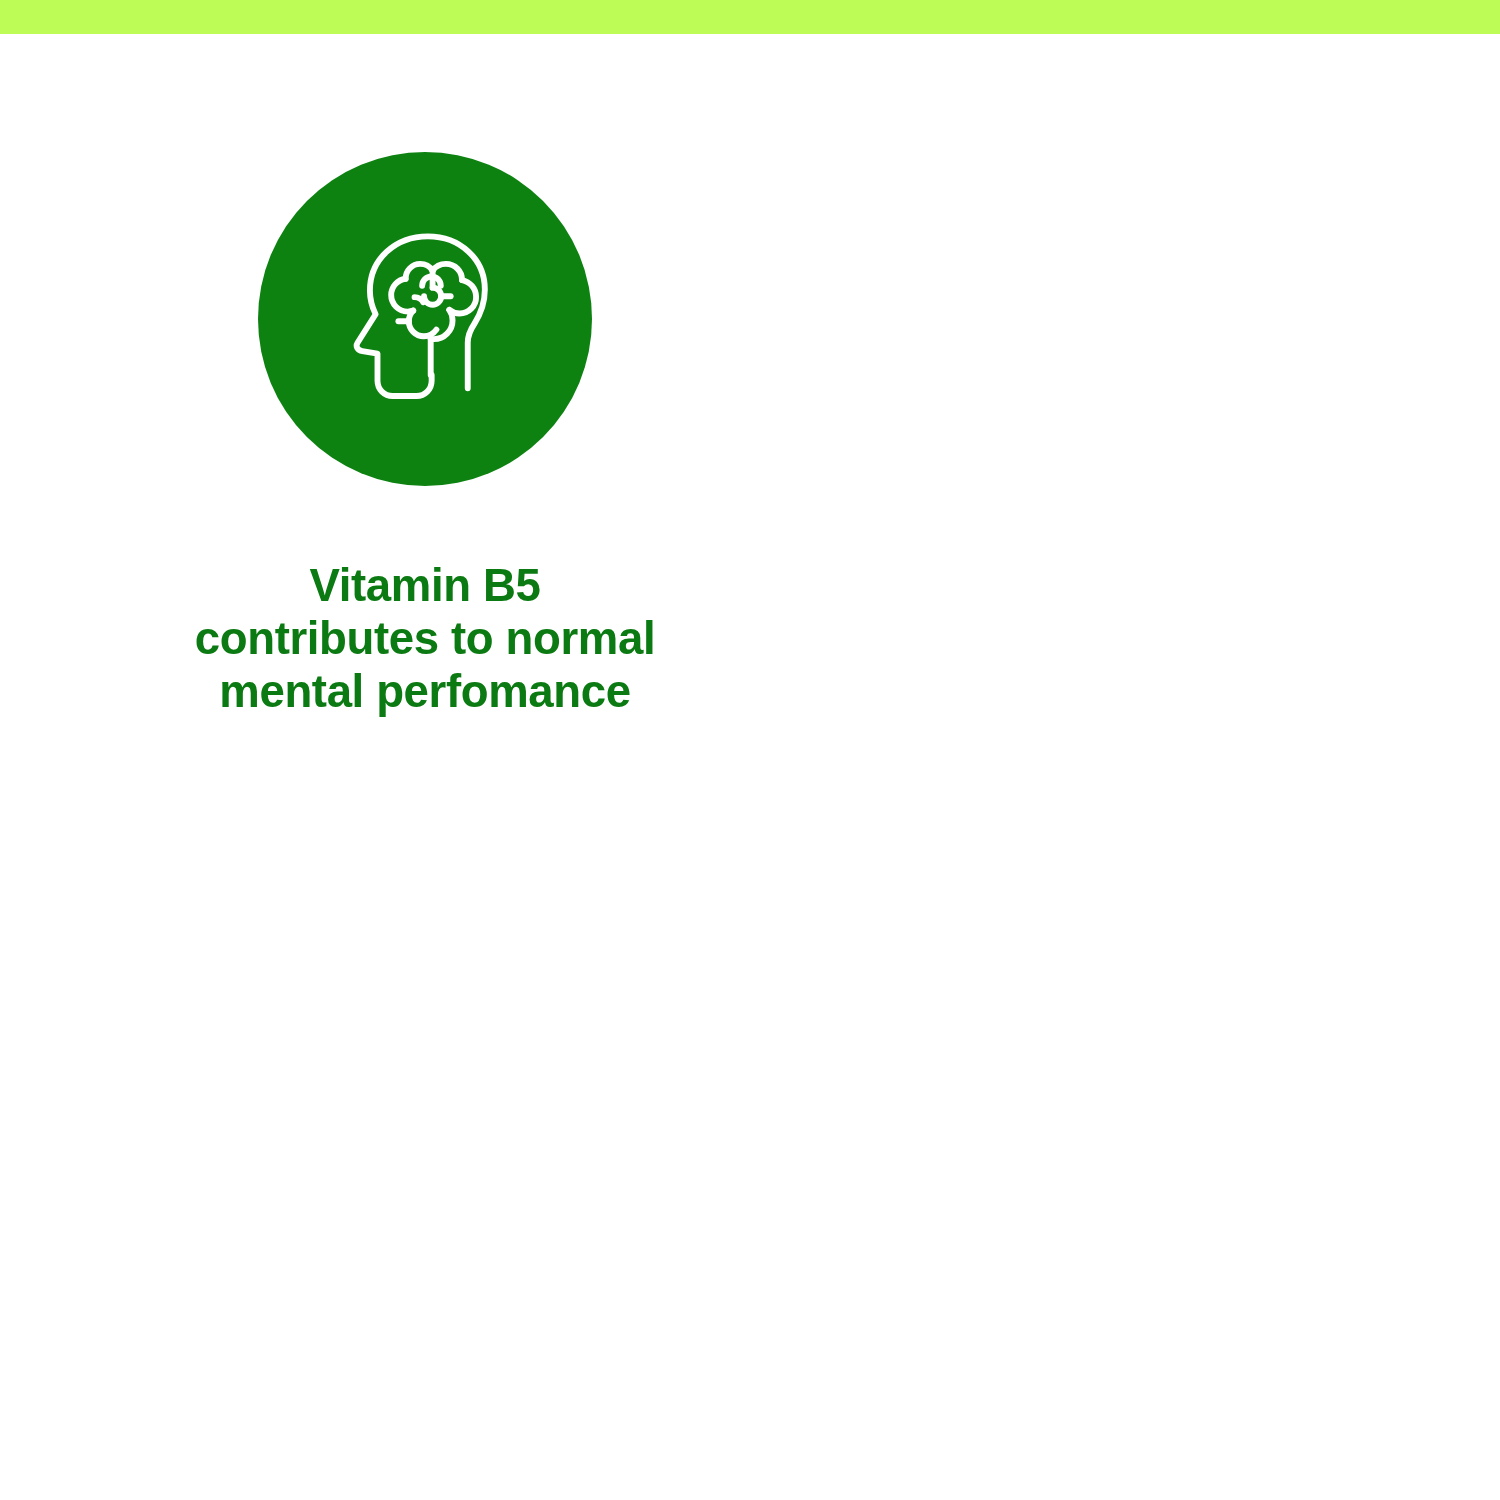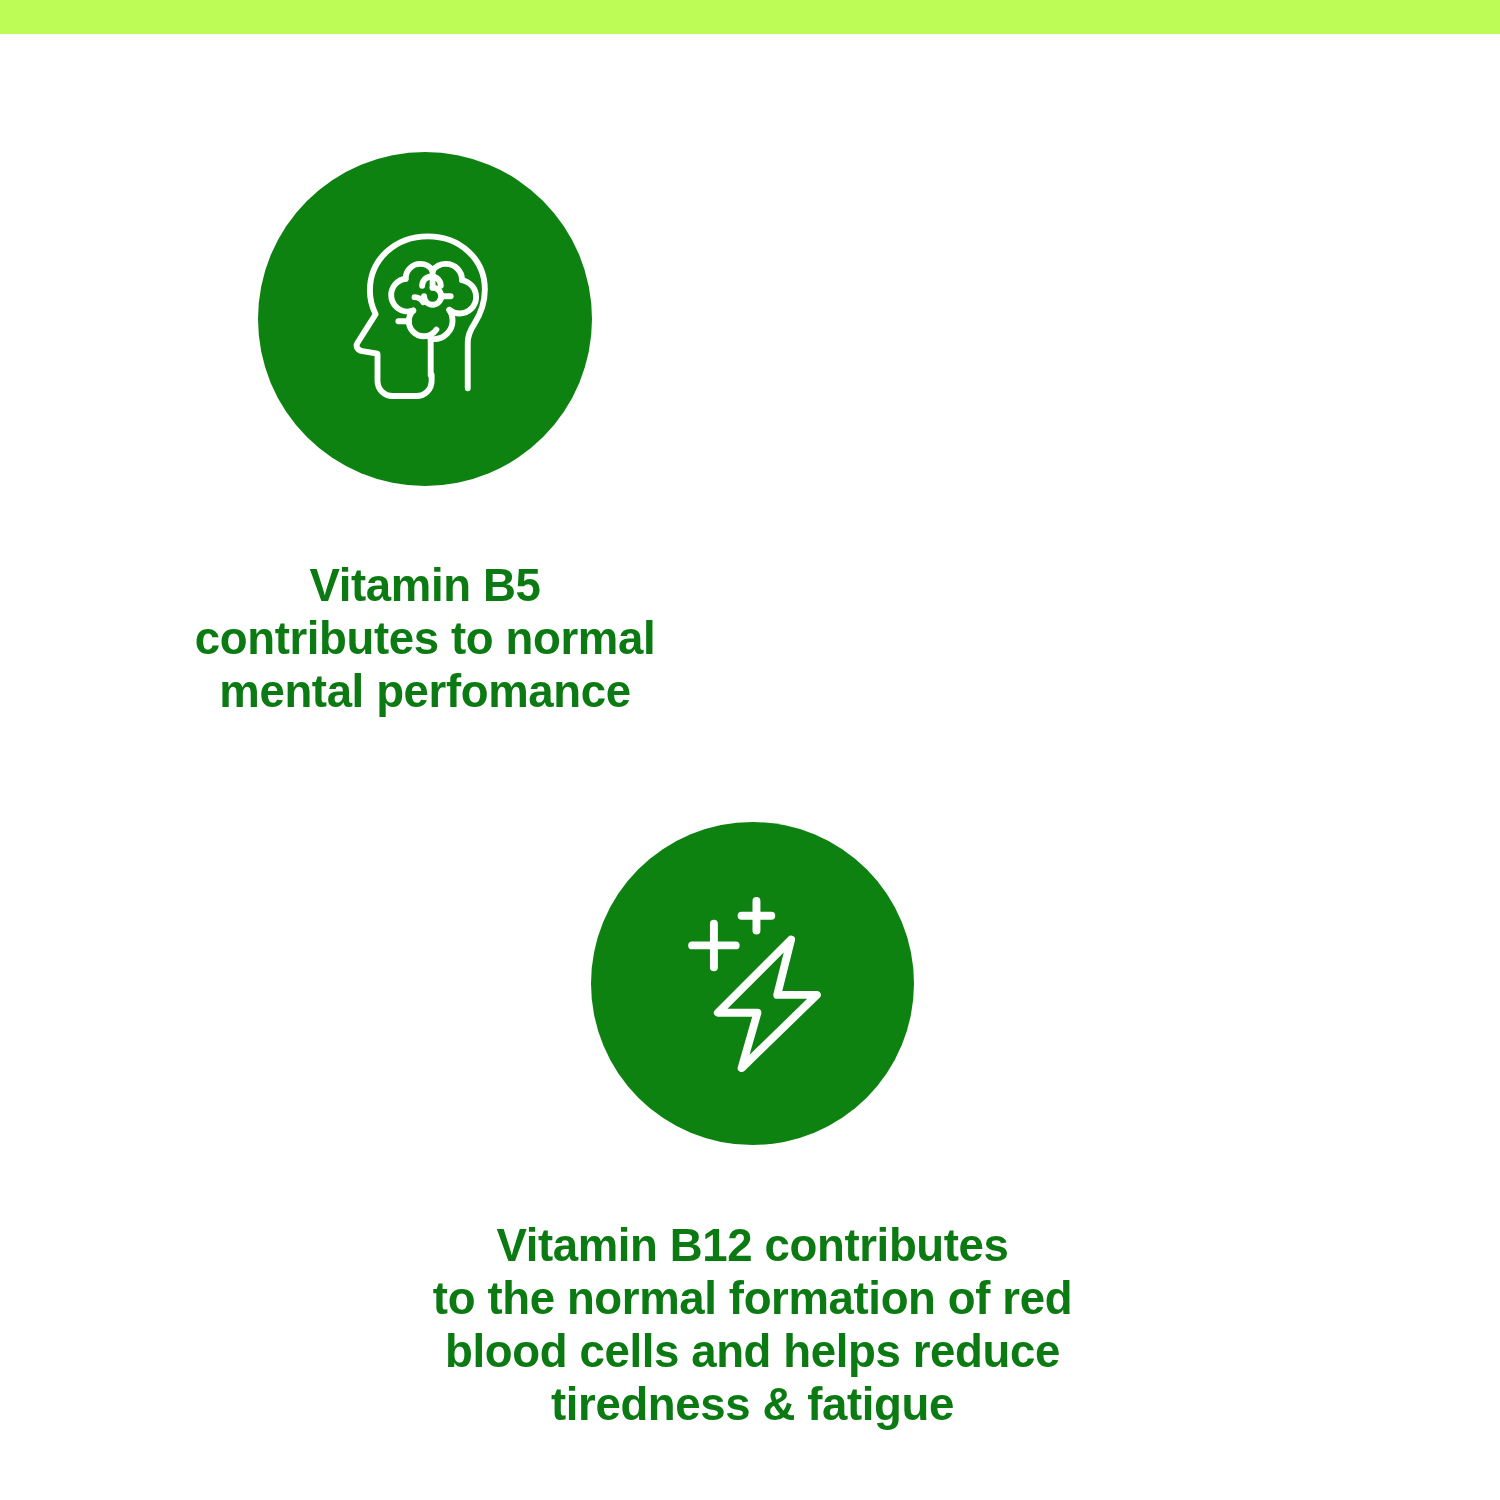--- a/index.html
+++ b/index.html
@@ -148,36 +148,14 @@
         </svg>
       </span>
     </div>
 
     <div class="card-text">Vitamin B5
 contributes to normal
 mental perfomance</div>
   </div>
 
 
-  <div class="card" id="card-b12">
-
-    <div class="icon-circle">
-      <span>
-        <svg width="175" height="190" viewBox="0 0 88 96" fill="none" stroke="#ffffff" stroke-width="4" stroke-linecap="round" stroke-linejoin="round">
-
-          <path d="M13.5 28.5 H35.5"></path>
-          <path d="M24.5 17.5 V39.5"></path>
-
-          <path d="M38.5 13.5 H53.5"></path>
-          <path d="M46 6 V21"></path>
-
-          <path d="M63.5 25.5 L26.5 62.5 H46.5 L38.5 90.5 L76.5 53.5 H56.5 Z"></path>
-        </svg>
-      </span>
-    </div>
-
-    <div class="card-text">Vitamin B12 contributes
-to the normal formation of red
-blood cells and helps reduce
-tiredness &amp; fatigue</div>
-  </div>
 
 </div>
 
 </body></html>

